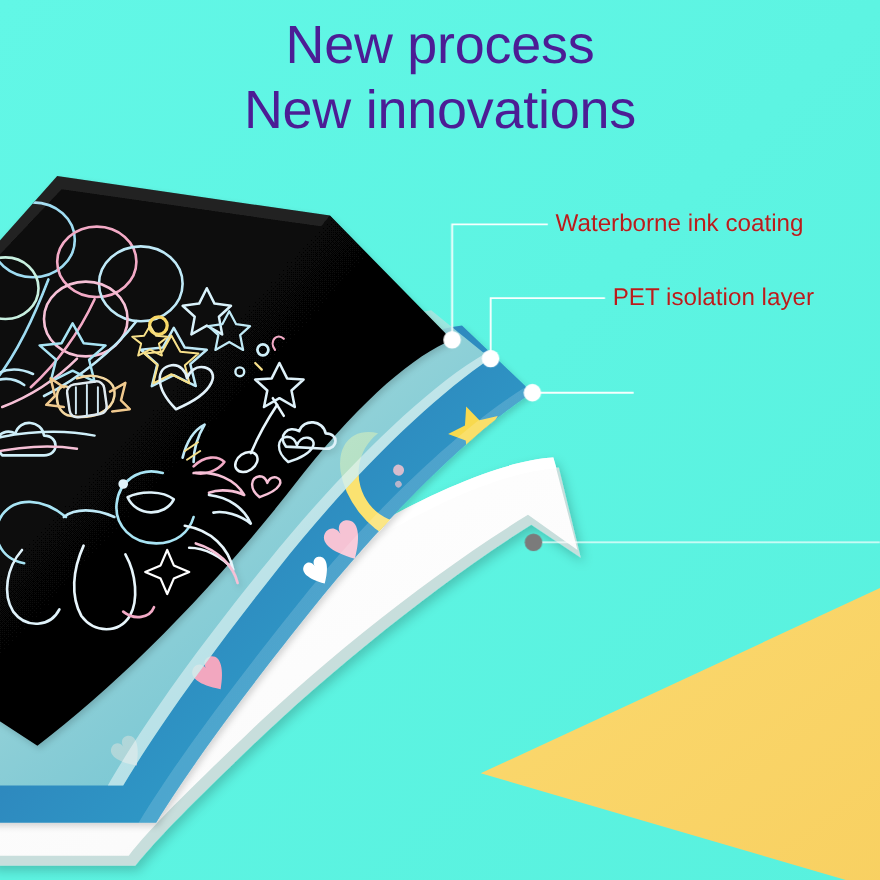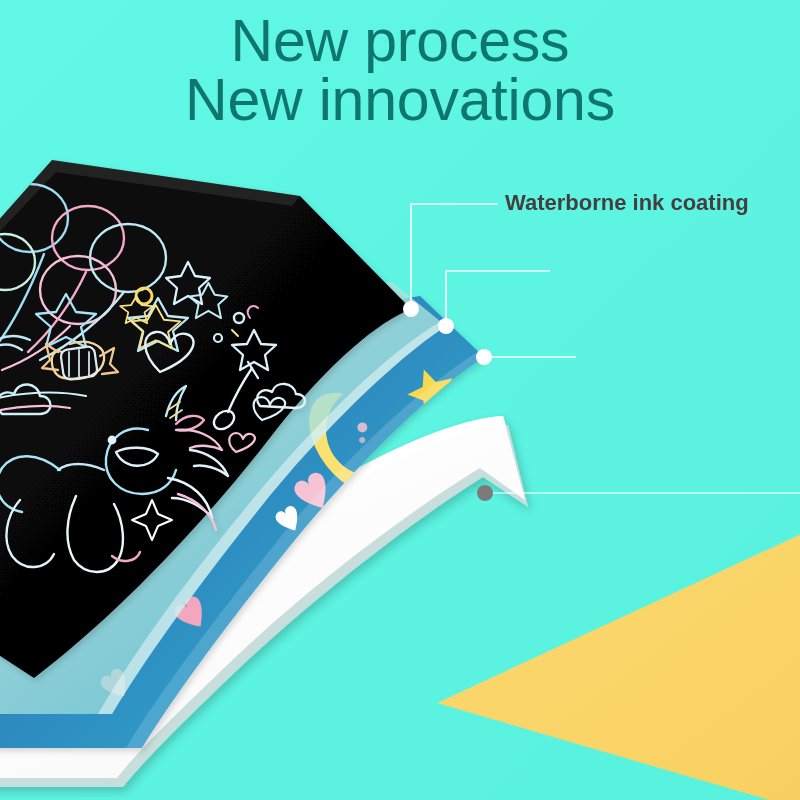--- a/index.html
+++ b/index.html
@@ -17,36 +17,36 @@
     overflow:hidden;
   }
   #art{position:absolute;left:0;top:0;width:800px;height:800px;}
 
   
   .headline{
     position:absolute;
     left:0;top:12px;
     width:800px;
     text-align:center;
-    color:#0f766e;
-    font-size:59px;
+    color:#4c1d95;
+    font-size:49px;
     line-height:59px;
     font-weight:400;
     letter-spacing:-0.2px;
     white-space:pre;
     z-index:40;
   }
 
   
   .callout-label{
     position:absolute;
-    color:#404040;
+    color:#b91c1c;
     font-size:22px;
     line-height:29px;
-    font-weight:700;
+    font-weight:400;
     white-space:nowrap;
     z-index:35;
     text-shadow:0 0 1px rgba(255,255,255,.25);
   }
   .cl-1{left:505px;top:188px;}
   .cl-2{left:557px;top:255px;}
   .cl-3{left:582px;top:340px;}
   .cl-4{
     left:500px;top:403px;
     width:260px;
@@ -320,16 +320,17 @@
       <circle cx="484" cy="357" r="8" fill="#ffffff"></circle>
       <circle cx="485" cy="493" r="8" fill="#7b7b7b"></circle>
     </g>
   </svg>
 
   <div class="headline">New process
 New innovations</div>
 
   <div class="callout-label cl-1">Waterborne ink coating</div>
 
+  <div class="callout-label cl-2">PET isolation layer</div>
 
 
 
 </div>
 
 </body></html>

